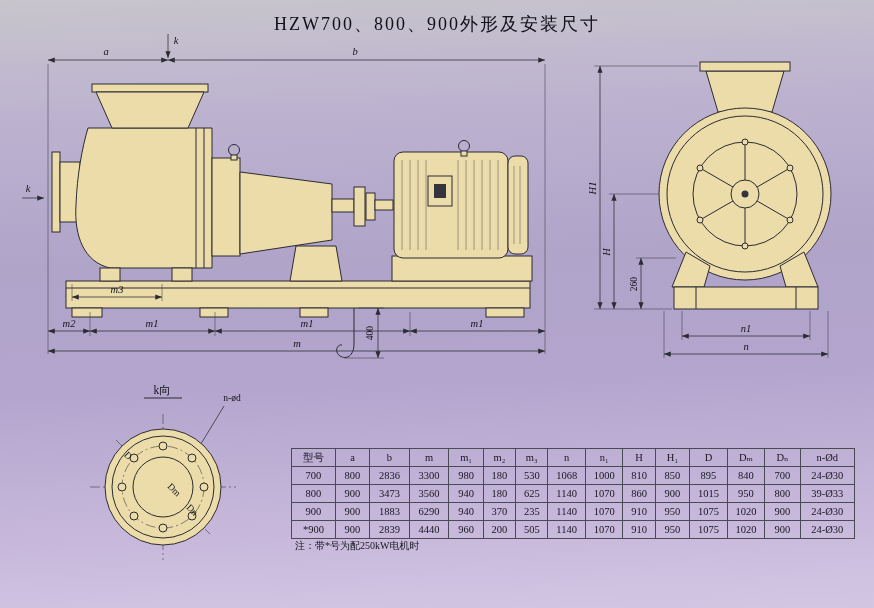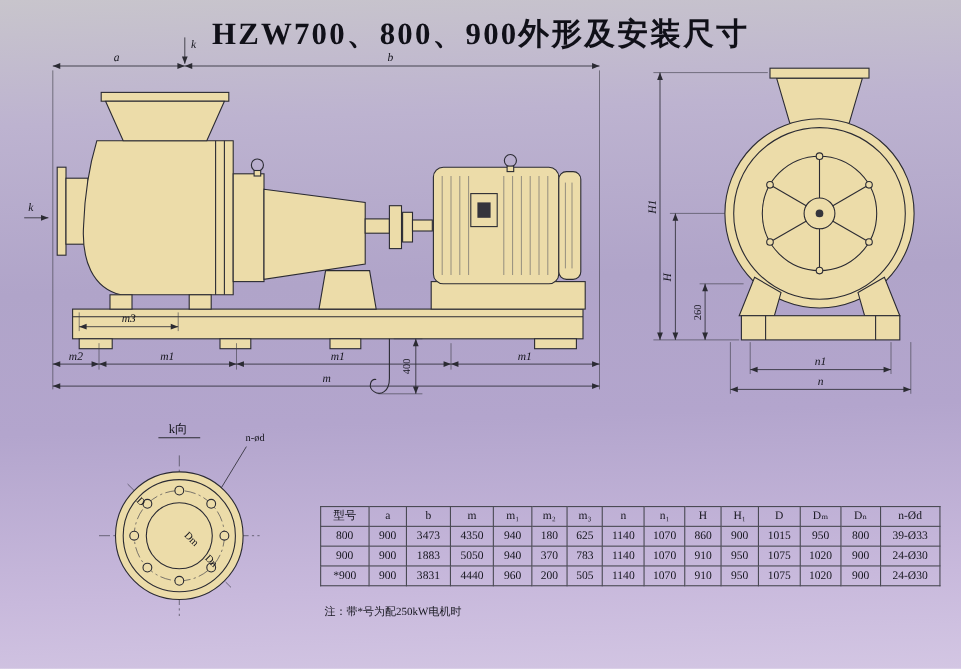--- a/index.html
+++ b/index.html
@@ -1,38 +1,38 @@
 <!DOCTYPE html>
 <html><head>
 <meta charset="utf-8">
 <style>
   *{box-sizing:border-box}
   html,body{margin:0;padding:0}
   .page{position:relative;width:874px;height:608px;overflow:hidden;
     background:linear-gradient(178deg,#c8c5cc 0%,#bdb3d0 18%,#b0a4c9 42%,#b3a5cd 62%,#c8b9dc 86%,#d3c6e3 100%);
     font-family:"Liberation Serif","DejaVu Serif",serif;color:#16161e}
   .title{position:absolute;left:0;top:12px;width:100%;text-align:center;
-    font-size:28px;font-weight:700;letter-spacing:2px;color:#101018}
+    font-size:18px;font-weight:400;letter-spacing:2px;color:#101018}
   svg.drawing{position:absolute;left:0;top:0}
   .s{stroke:#2b2b33;stroke-width:1;fill:none}
   .f{stroke:#2b2b33;stroke-width:1;fill:#ecdca9}
   .fd{fill:#34343c;stroke:none}
   .fin{stroke:#5a5a63;stroke-width:.55;fill:none}
   .d{stroke:#2b2b33;stroke-width:.75;fill:none}
   .e{stroke:#3c3c46;stroke-width:.55;fill:none}
   .cl{stroke:#3c3c46;stroke-width:.6;fill:none;stroke-dasharray:10 3 2 3}
   text{fill:#14141c}
   .dt{font:italic 10.5px "Liberation Serif",serif}
   .dtn{font:9.5px "Liberation Serif",serif}
   .cap{font:11.5px "Liberation Serif",serif}
-  .tablebox{position:absolute;left:291px;top:460px;width:576px}
+  .tablebox{position:absolute;left:291px;top:448px;width:576px}
   table.dim-table{border-collapse:collapse;width:564px;table-layout:fixed}
   .dim-table th,.dim-table td{border:1px solid #4a4a54;font-size:10.5px;font-weight:400;
     text-align:center;padding:0;height:17px;line-height:17px;overflow:hidden;white-space:nowrap}
-  .note{margin-top:16px;font-size:10px;padding-left:4px}
+  .note{margin-top:0;font-size:10px;padding-left:4px}
 </style>
 </head>
 <body>
 
 <div class="page">
 
   <div class="title">HZW700、800、900外形及安装尺寸</div>
 
   <svg class="drawing" width="874" height="608" viewBox="0 0 874 608">
     <defs>
@@ -235,57 +235,74 @@
           <th style="width:31px">H</th>
           <th style="width:33px">H₁</th>
           <th style="width:36px">D</th>
           <th style="width:36px">Dₘ</th>
           <th style="width:34px">Dₙ</th>
           <th style="width:52px">n-Ød</th>
         </tr>
       </thead>
       <tbody>
         <tr>
+          <td>700</td>
           <td>800</td>
+          <td>2836</td>
+          <td>3300</td>
+          <td>980</td>
+          <td>180</td>
+          <td>530</td>
+          <td>1068</td>
+          <td>1000</td>
+          <td>810</td>
+          <td>850</td>
+          <td>895</td>
+          <td>840</td>
+          <td>700</td>
+          <td>24-Ø30</td>
+        </tr>
+        <tr>
+          <td>800</td>
           <td>900</td>
           <td>3473</td>
-          <td>4350</td>
+          <td>3560</td>
           <td>940</td>
           <td>180</td>
           <td>625</td>
           <td>1140</td>
           <td>1070</td>
           <td>860</td>
           <td>900</td>
           <td>1015</td>
           <td>950</td>
           <td>800</td>
           <td>39-Ø33</td>
         </tr>
         <tr>
           <td>900</td>
           <td>900</td>
           <td>1883</td>
-          <td>5050</td>
+          <td>6290</td>
           <td>940</td>
           <td>370</td>
-          <td>783</td>
+          <td>235</td>
           <td>1140</td>
           <td>1070</td>
           <td>910</td>
           <td>950</td>
           <td>1075</td>
           <td>1020</td>
           <td>900</td>
           <td>24-Ø30</td>
         </tr>
         <tr>
           <td>*900</td>
           <td>900</td>
-          <td>3831</td>
+          <td>2839</td>
           <td>4440</td>
           <td>960</td>
           <td>200</td>
           <td>505</td>
           <td>1140</td>
           <td>1070</td>
           <td>910</td>
           <td>950</td>
           <td>1075</td>
           <td>1020</td>

